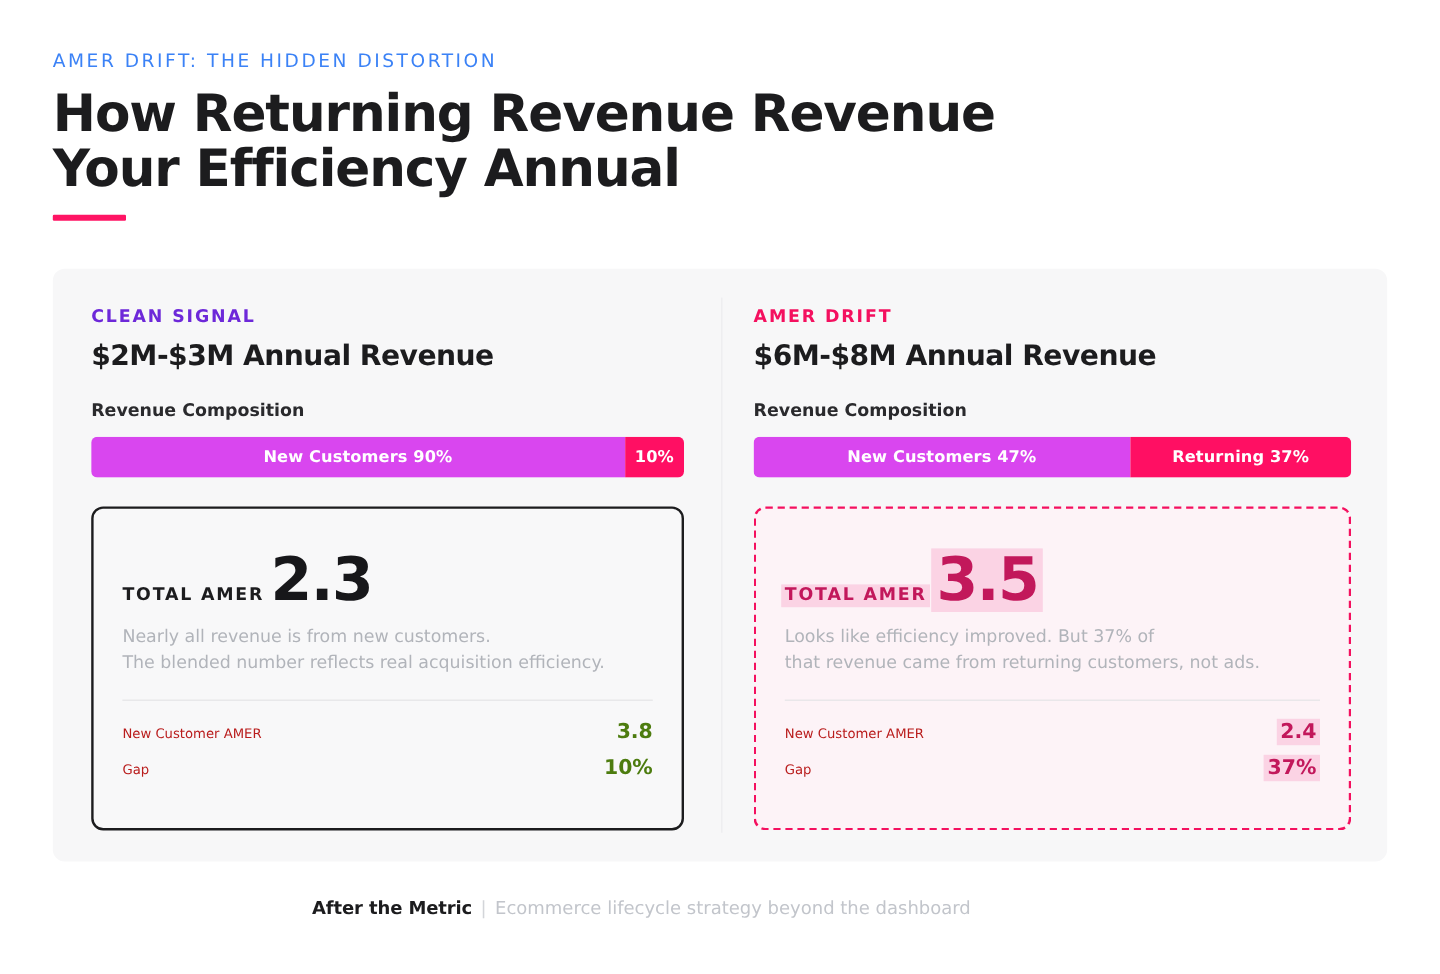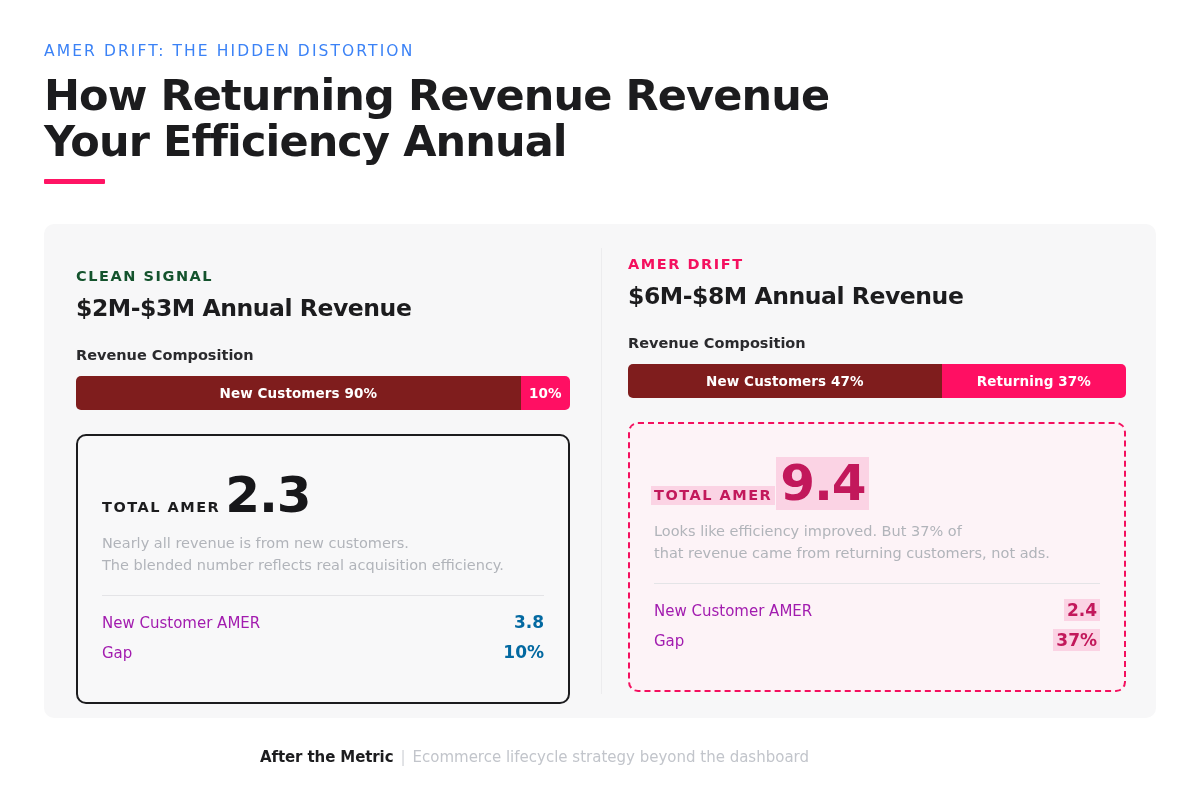--- a/index.html
+++ b/index.html
@@ -83,21 +83,21 @@
   }
 
   
   .col-eyebrow {
     font-size: 14.5px;
     font-weight: 700;
     letter-spacing: 1.55px;
     text-transform: uppercase;
     line-height: 1.2;
   }
-  .col-eyebrow.clean { color: #14532d; margin-top: 12px; }
+  .col-eyebrow.clean { color: #6d28d9; }
   .col-eyebrow.drift { color: #f4105f; }
 
   .col-title {
     margin-top: 9px;
     font-size: 23.5px;
     font-weight: 700;
     color: #1c1c1e;
     letter-spacing: -0.45px;
     line-height: 1.2;
     white-space: nowrap;
@@ -124,21 +124,21 @@
     display: flex;
     align-items: center;
     justify-content: center;
     font-size: 13.5px;
     font-weight: 700;
     color: #ffffff;
     letter-spacing: 0.1px;
     white-space: nowrap;
     overflow: hidden;
   }
-  .bar-seg.new { background: #7f1d1d; }
+  .bar-seg.new { background: #d946ef; }
   .bar-seg.ret { background: #ff0f63; }
 
   
   .card {
     margin-top: 24px;
     height: 270px;
     border-radius: 10px;
     padding: 24px 24px 0 24px;
     position: relative;
   }
@@ -199,32 +199,32 @@
   }
 
   .stat-rows { margin-top: 11px; }
   .stat-row {
     display: flex;
     align-items: baseline;
     justify-content: space-between;
     padding: 4px 0;
   }
   .stat-key {
-    font-size: 15px;
+    font-size: 11px;
     font-weight: 400;
-    color: #a21caf;
+    color: #b91c1c;
     line-height: 1.35;
   }
   .stat-val {
     font-size: 17px;
     font-weight: 700;
     line-height: 1.3;
     white-space: nowrap;
   }
-  .stat-val.plain { color: #0369a1; }
+  .stat-val.plain { color: #4d7c0f; }
   .stat-val.hl {
     color: #c2185b;
     background: #fbd3e4;
     padding: 0 3px;
   }
 
   
   .footer {
     position: absolute;
     left: 0;
@@ -304,21 +304,21 @@
       <div class="col-title">$6M-$8M Annual Revenue</div>
       <div class="composition-label">Revenue Composition</div>
 
       <div class="bar">
         <div class="bar-seg new" style="width:63%">New Customers 47%</div>
         <div class="bar-seg ret" style="width:37%">Returning 37%</div>
       </div>
 
       <div class="card dashed">
         <div class="card-label hl">TOTAL AMER</div>
-        <div class="big-number hl">9.4</div>
+        <div class="big-number hl">3.5</div>
         <div class="card-note">
           <span>Looks like efficiency improved. But 37% of</span>
           <span class="n2">that revenue came from returning customers, not ads.</span>
         </div>
         <div class="card-rule"></div>
         <div class="stat-rows">
           <div class="stat-row">
             <span class="stat-key">New Customer AMER</span>
             <span class="stat-val hl">2.4</span>
           </div>

